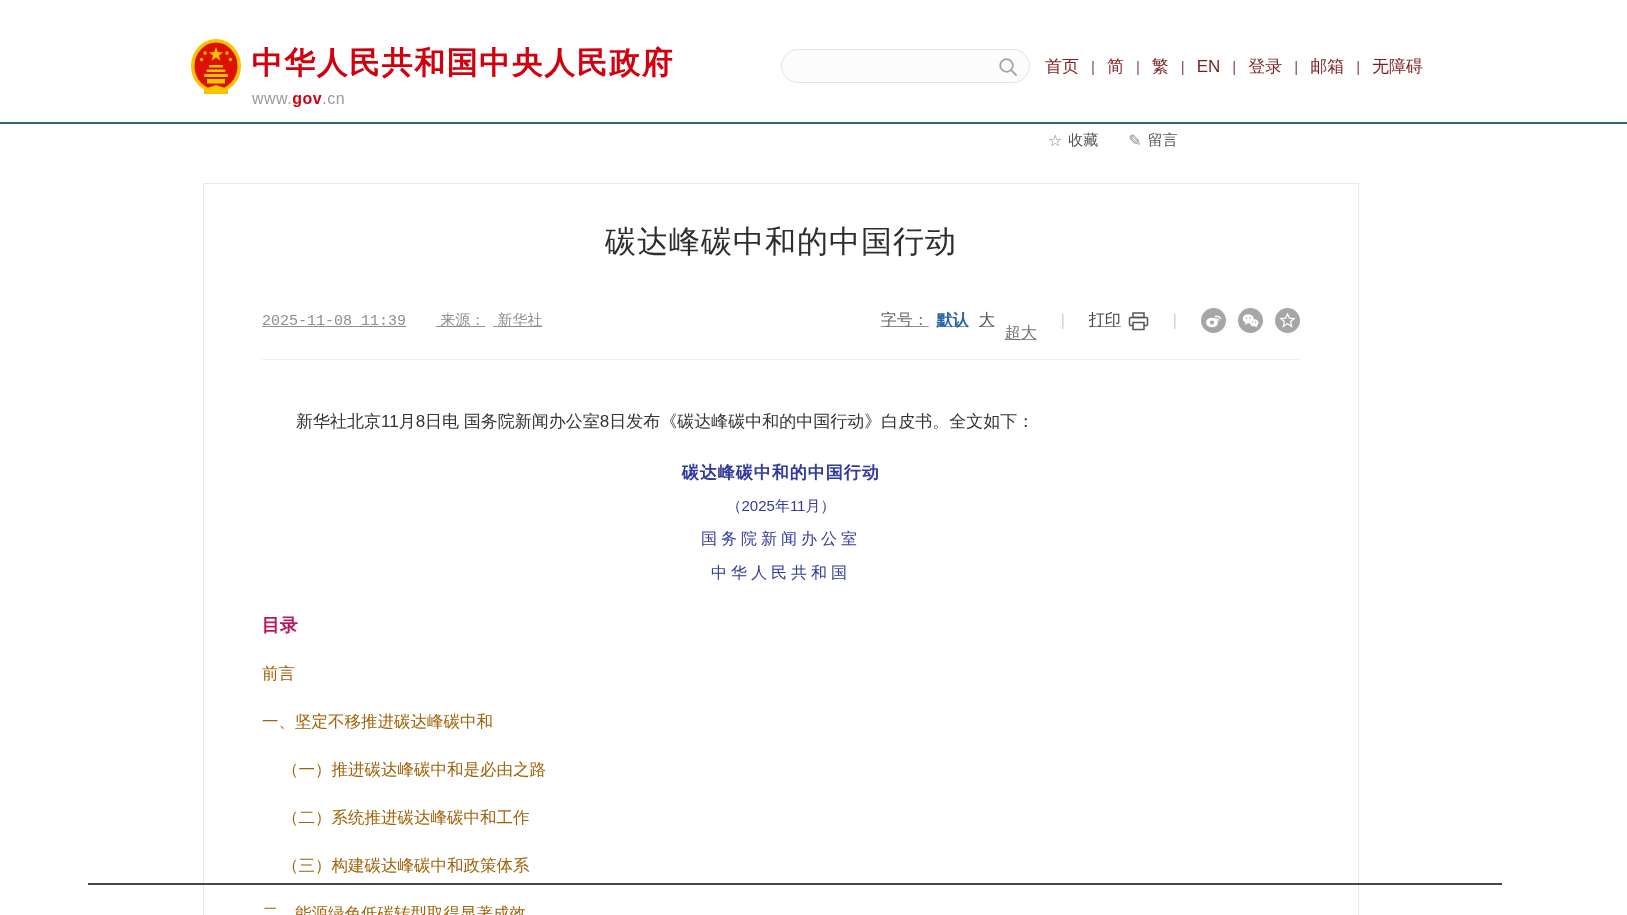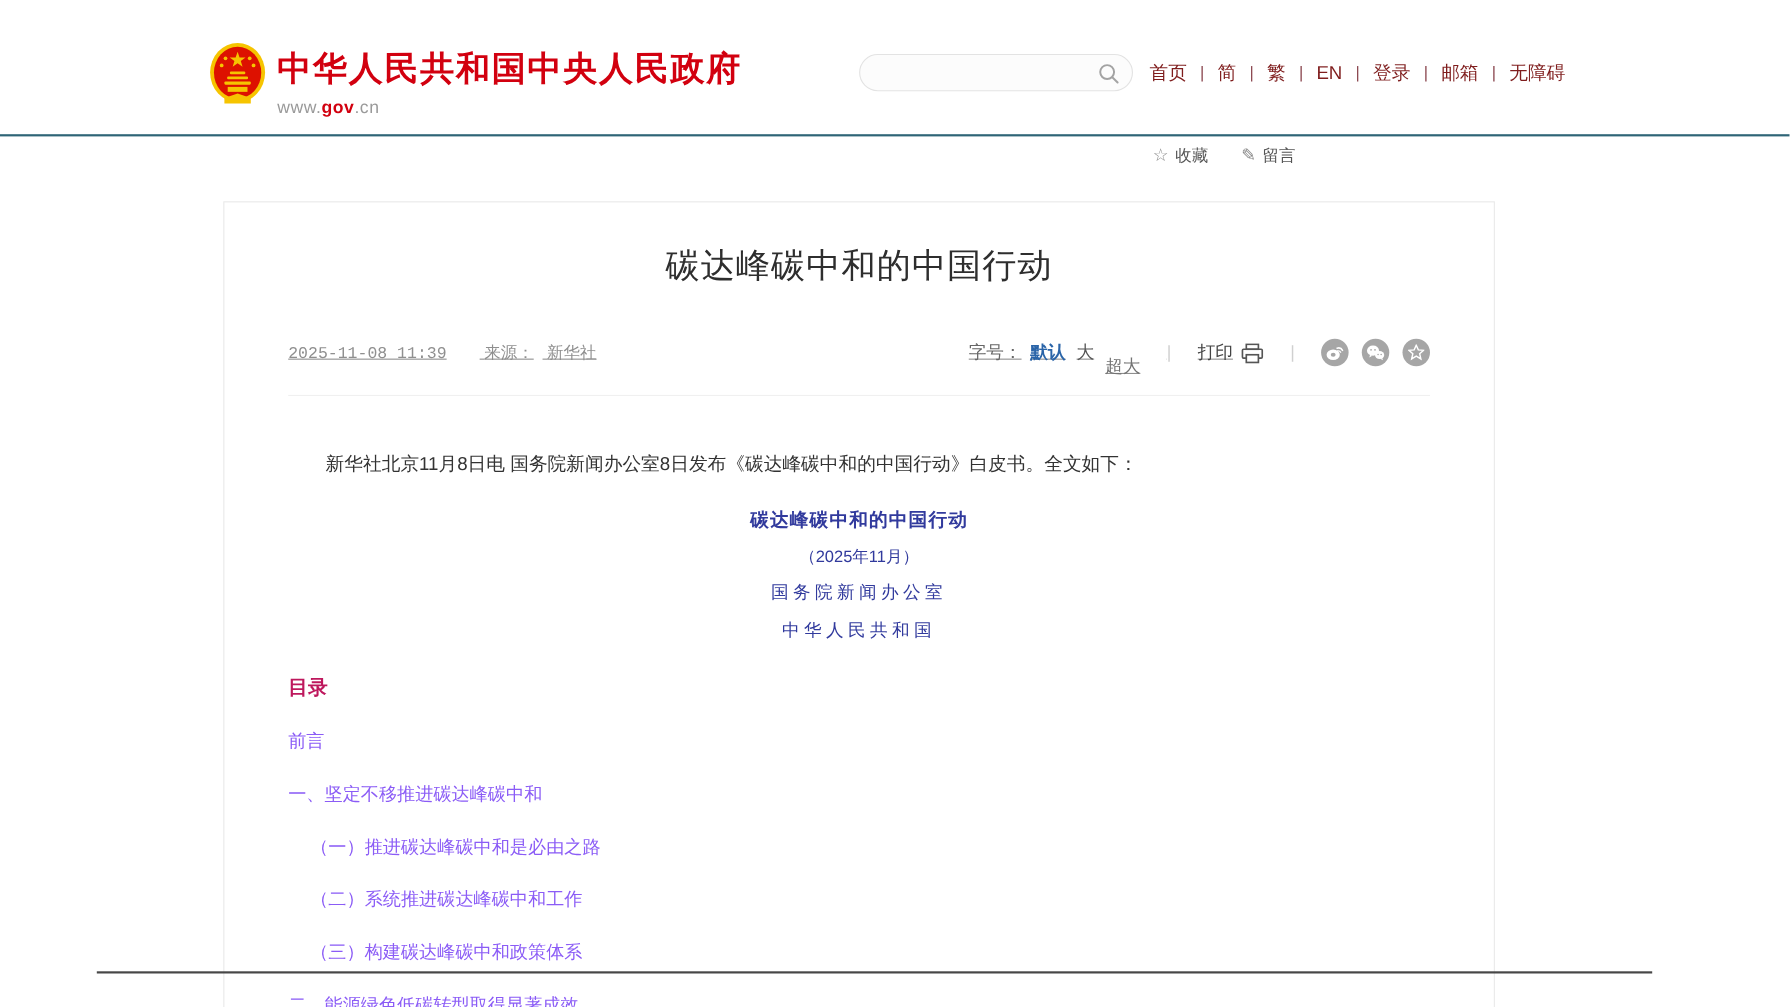--- a/index.html
+++ b/index.html
@@ -54,21 +54,21 @@
     display:flex; align-items:center; justify-content:center; color:#fff; cursor:pointer; }
 
   
   .abody { margin:0 58px; font-size:17px; color:#333; }
   .lead { margin-top:49px; text-indent:2em; line-height:1.55; }
   .doc-title { margin-top:26px; text-align:center; font-weight:bold; color:#313a9d; font-size:17px; letter-spacing:1px; }
   .doc-date { margin-top:13px; text-align:center; color:#313a9d; font-size:15px; }
   .doc-author { margin-top:13px; text-align:center; color:#313a9d; font-size:16px;
     font-family:"DejaVu Serif","Liberation Serif",serif; letter-spacing:4px; }
   .toc-heading { margin-top:29px; font-weight:bold; font-size:18px; color:#be185d; }
-  .toc-item { margin-top:26px; font-size:16.5px; color:#8b5cf6; }
+  .toc-item { margin-top:26px; font-size:16.5px; color:#a16207; }
   .toc-item.indent { padding-left:20px; }
 
   .bottom-line { position:absolute; left:88px; top:883px; width:1414px; height:2px; background:#474747; }
 </style>
 </head>
 <body>
 
 <div class="header">
 
   <svg class="logo" viewBox="0 0 52 58">

